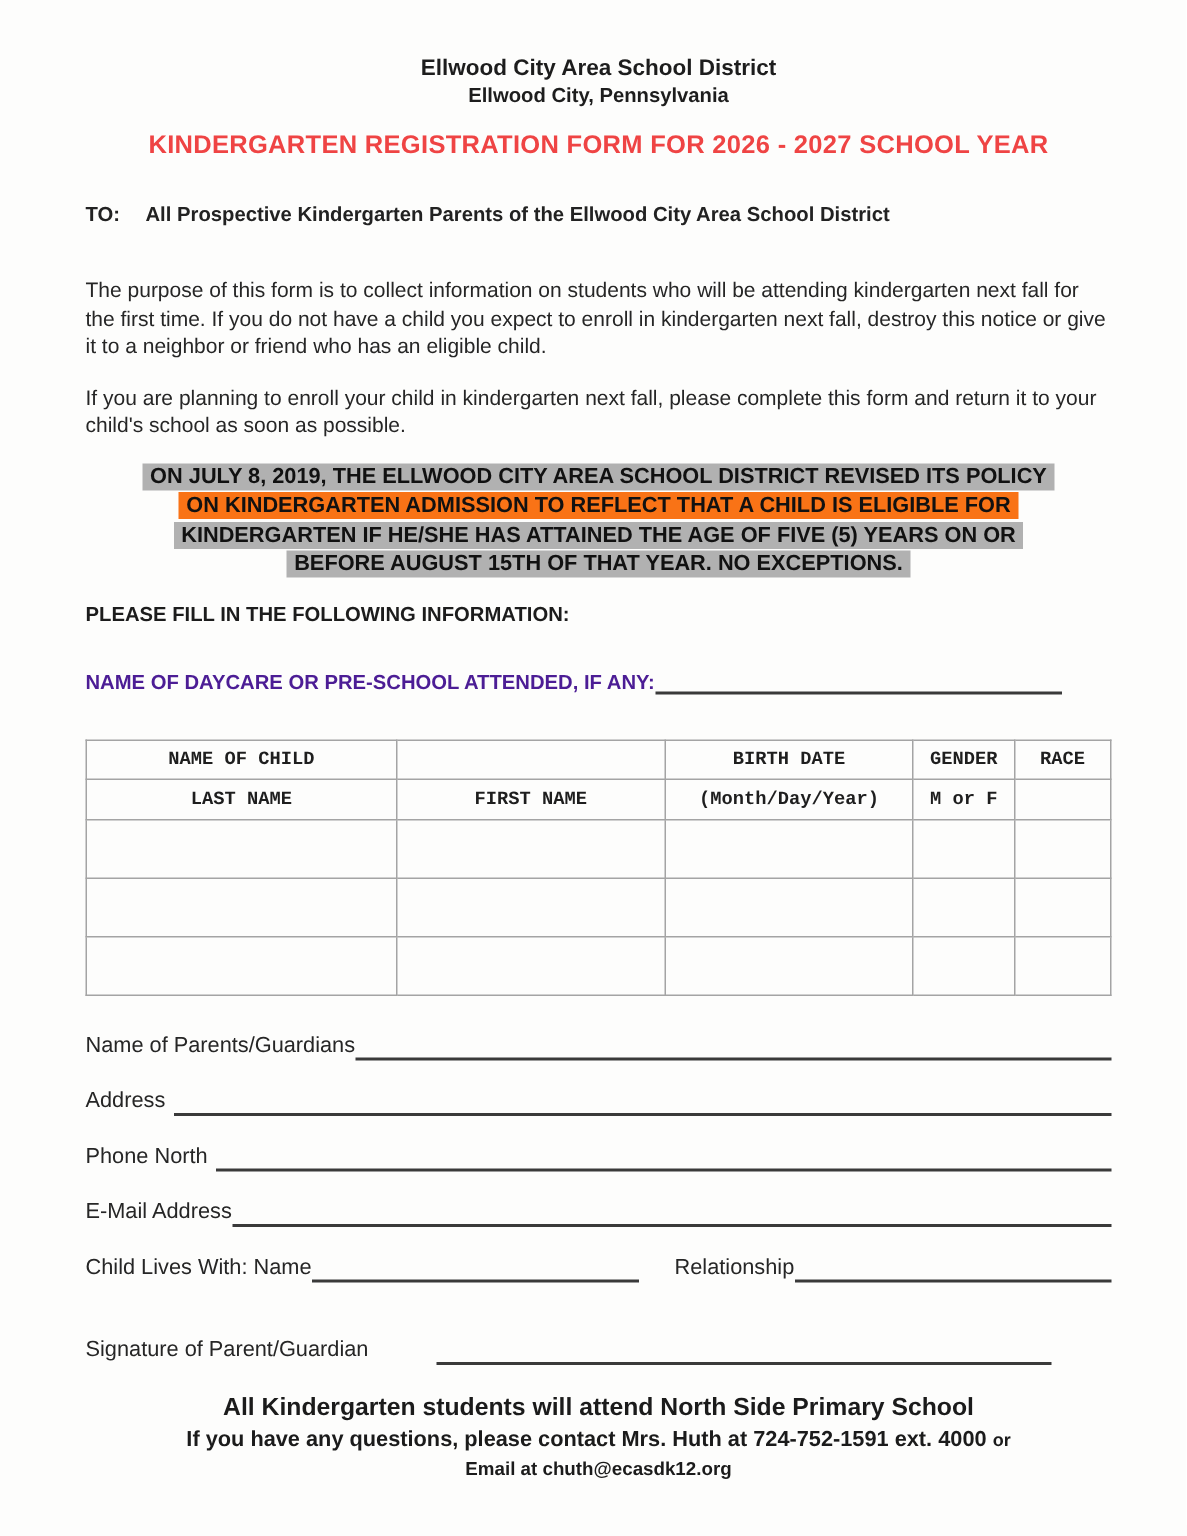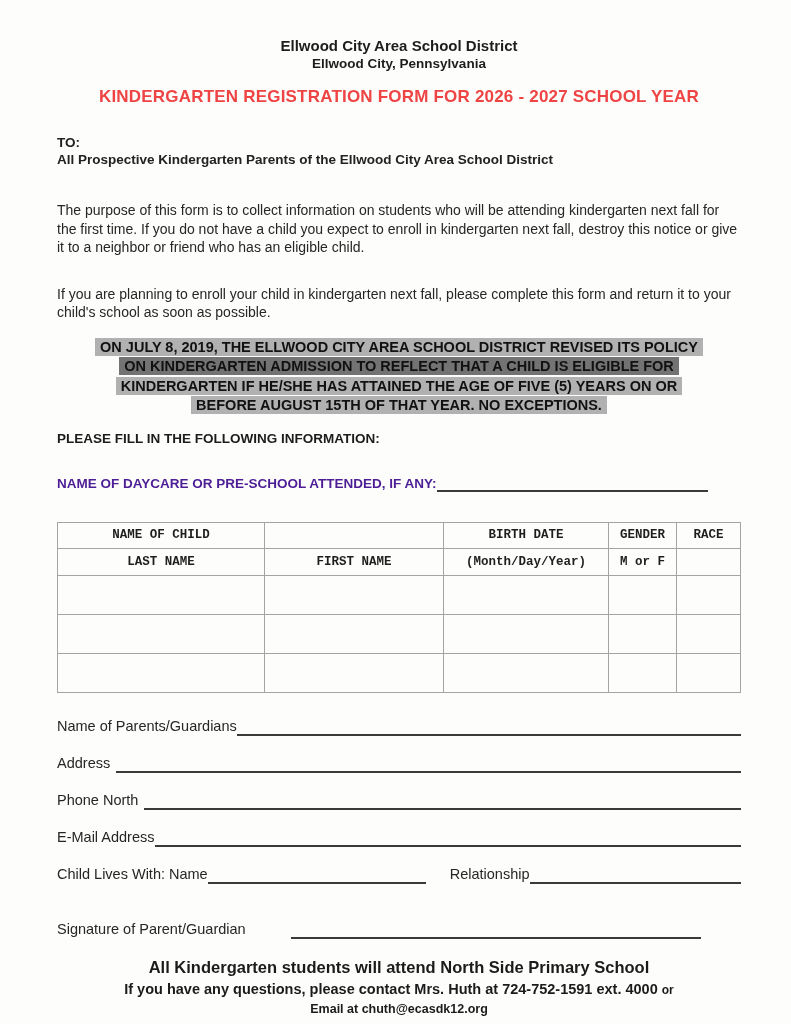--- a/index.html
+++ b/index.html
@@ -23,27 +23,27 @@
   .doc-header { margin-top: 36px; text-align: center; }
   .district-name { font-size: 15px; font-weight: bold; line-height: 19px; color: #1d1d1d; }
   .district-loc  { font-size: 13.5px; font-weight: bold; line-height: 17px; color: #1d1d1d; }
   .doc-title {
     margin-top: 15px; text-align: center;
     font-size: 17px; font-weight: bold; line-height: 20px; color: #ef4444;
     letter-spacing: 0.2px;
   }
 
   
-  .to-line { margin-top: 27px; display: flex; font-size: 13.5px; font-weight: bold; line-height: 17px; flex-direction: column; }
+  .to-line { margin-top: 27px; display: flex; font-size: 13.5px; font-weight: bold; line-height: 17px; }
   .to-line .to-label { width: 40px; }
 
   
   .para { font-size: 14px; line-height: 18.5px; color: #262626; }
   .para-1 { margin-top: 33px; }
-  .para-2 { margin-top: 28px; }
+  .para-2 { margin-top: 16px; }
 
   
   .policy-block { margin-top: 16px; text-align: center; font-weight: bold; font-size: 14.5px; line-height: 19.5px; color: #111; }
   .policy-block .hl-line { display: block; }
   .policy-block .hl { display: inline; padding: 1px 5px; background: #b1b1b1; }
 
   
   .fill-line { margin-top: 14px; font-size: 13.5px; font-weight: bold; line-height: 17px; color: #1c1c1c; }
   .daycare-line { margin-top: 26px; display: flex; align-items: flex-end; font-size: 13.5px; font-weight: bold; line-height: 17px; color: #4c1d95; }
   .daycare-line .rule { margin-right: 33px; }
@@ -113,21 +113,21 @@
     <span class="to-label">TO:</span>
     <span>All Prospective Kindergarten Parents of the Ellwood City Area School District</span>
   </div>
 
   <div class="para para-1">The purpose of this form is to collect information on students who will be attending kindergarten next fall for the first time.  If you do not have a child you expect to enroll in kindergarten next fall, destroy this notice or give it to a neighbor or friend who has an eligible child.</div>
 
   <div class="para para-2">If you are planning to enroll your child in kindergarten next fall, please complete this form and return it to your child's school as soon as possible.</div>
 
   <div class="policy-block">
     <span class="hl-line"><span class="hl" style="background: rgb(177, 177, 177);">ON JULY 8, 2019, THE ELLWOOD CITY AREA SCHOOL DISTRICT REVISED ITS POLICY</span></span>
-    <span class="hl-line"><span class="hl" style="background: #737373;">ON KINDERGARTEN ADMISSION TO REFLECT THAT A CHILD IS ELIGIBLE FOR</span></span>
+    <span class="hl-line"><span class="hl" style="background: #f97316;">ON KINDERGARTEN ADMISSION TO REFLECT THAT A CHILD IS ELIGIBLE FOR</span></span>
     <span class="hl-line"><span class="hl" style="background: rgb(177, 177, 177);">KINDERGARTEN IF HE/SHE HAS ATTAINED THE AGE OF FIVE (5) YEARS ON OR</span></span>
     <span class="hl-line"><span class="hl" style="background: rgb(177, 177, 177);">BEFORE AUGUST 15TH OF THAT YEAR.  NO EXCEPTIONS.</span></span>
   </div>
 
   <div class="fill-line">PLEASE FILL IN THE FOLLOWING INFORMATION:</div>
 
   <div class="daycare-line">
     <span>NAME OF DAYCARE OR PRE-SCHOOL ATTENDED, IF ANY:</span>
     <span class="rule grow"></span>
   </div>

